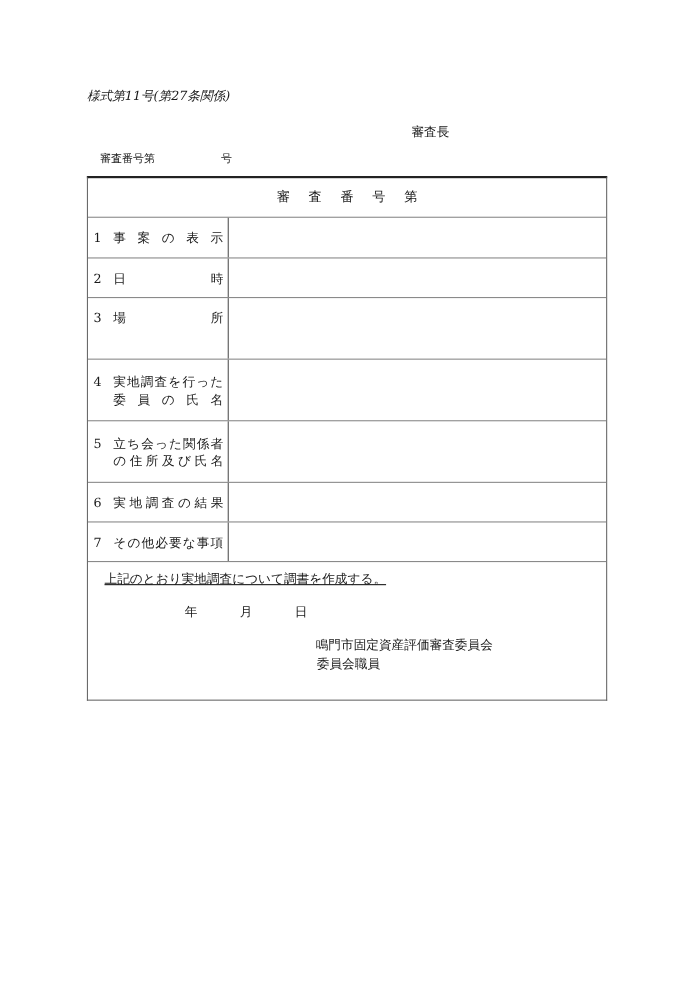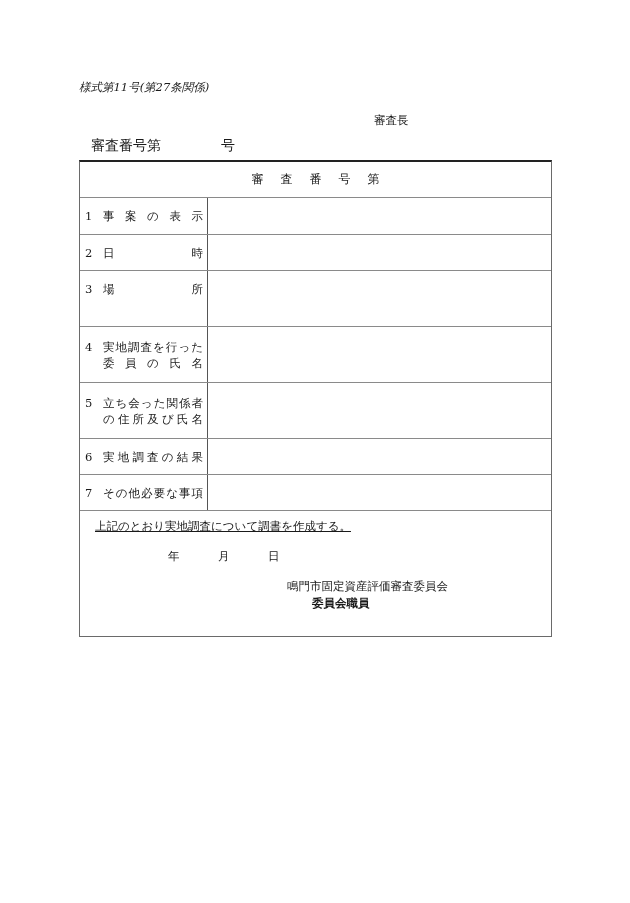--- a/index.html
+++ b/index.html
@@ -12,21 +12,21 @@
       height: 903px;
       position: relative;
       overflow: hidden;
       font-family: "DejaVu Serif", "Liberation Serif", serif;
       color: #1a1a1a;
       font-size: 11px;
     }
     .abs { position: absolute; white-space: nowrap; }
     #form-ref { left: 79px; top: 80px; font-size: 11.5px; font-style: italic; }
     #chair { left: 374px; top: 113px; font-size: 11.5px; }
-    #number-line { left: 91px; top: 137px; font-size: 14px; }
+    #number-line { left: 91px; top: 137px; font-size: 10px; }
     #number-line .gap { display: inline-block; width: 60px; }
 
     #table {
       position: absolute;
       left: 79px;
       top: 160px;
       width: 473px;
       height: 477px;
       border-left: 1.5px solid #6a6a6a;
       border-right: 1.5px solid #6a6a6a;
@@ -89,21 +89,21 @@
       left: 0;
       right: 0;
       top: 349px;
       bottom: 0;
       font-size: 11.5px;
     }
     #statement { left: 15px; top: 8px; text-decoration: underline; }
     #date-line { left: 88px; top: 38px; }
     #date-line span { display: inline-block; }
     #committee { left: 207px; top: 68px; }
-    #staff { left: 232px; top: 85px; font-weight: bold; }
+    #staff { left: 208px; top: 85px; }
   </style>
 </head>
 <body>
 
 <div class="abs" id="form-ref">様式第11号(第27条関係)</div>
 <div class="abs" id="chair">審査長</div>
 <div class="abs" id="number-line">
   <span>審査番号第</span><span class="gap"></span><span>号</span>
 </div>
 

